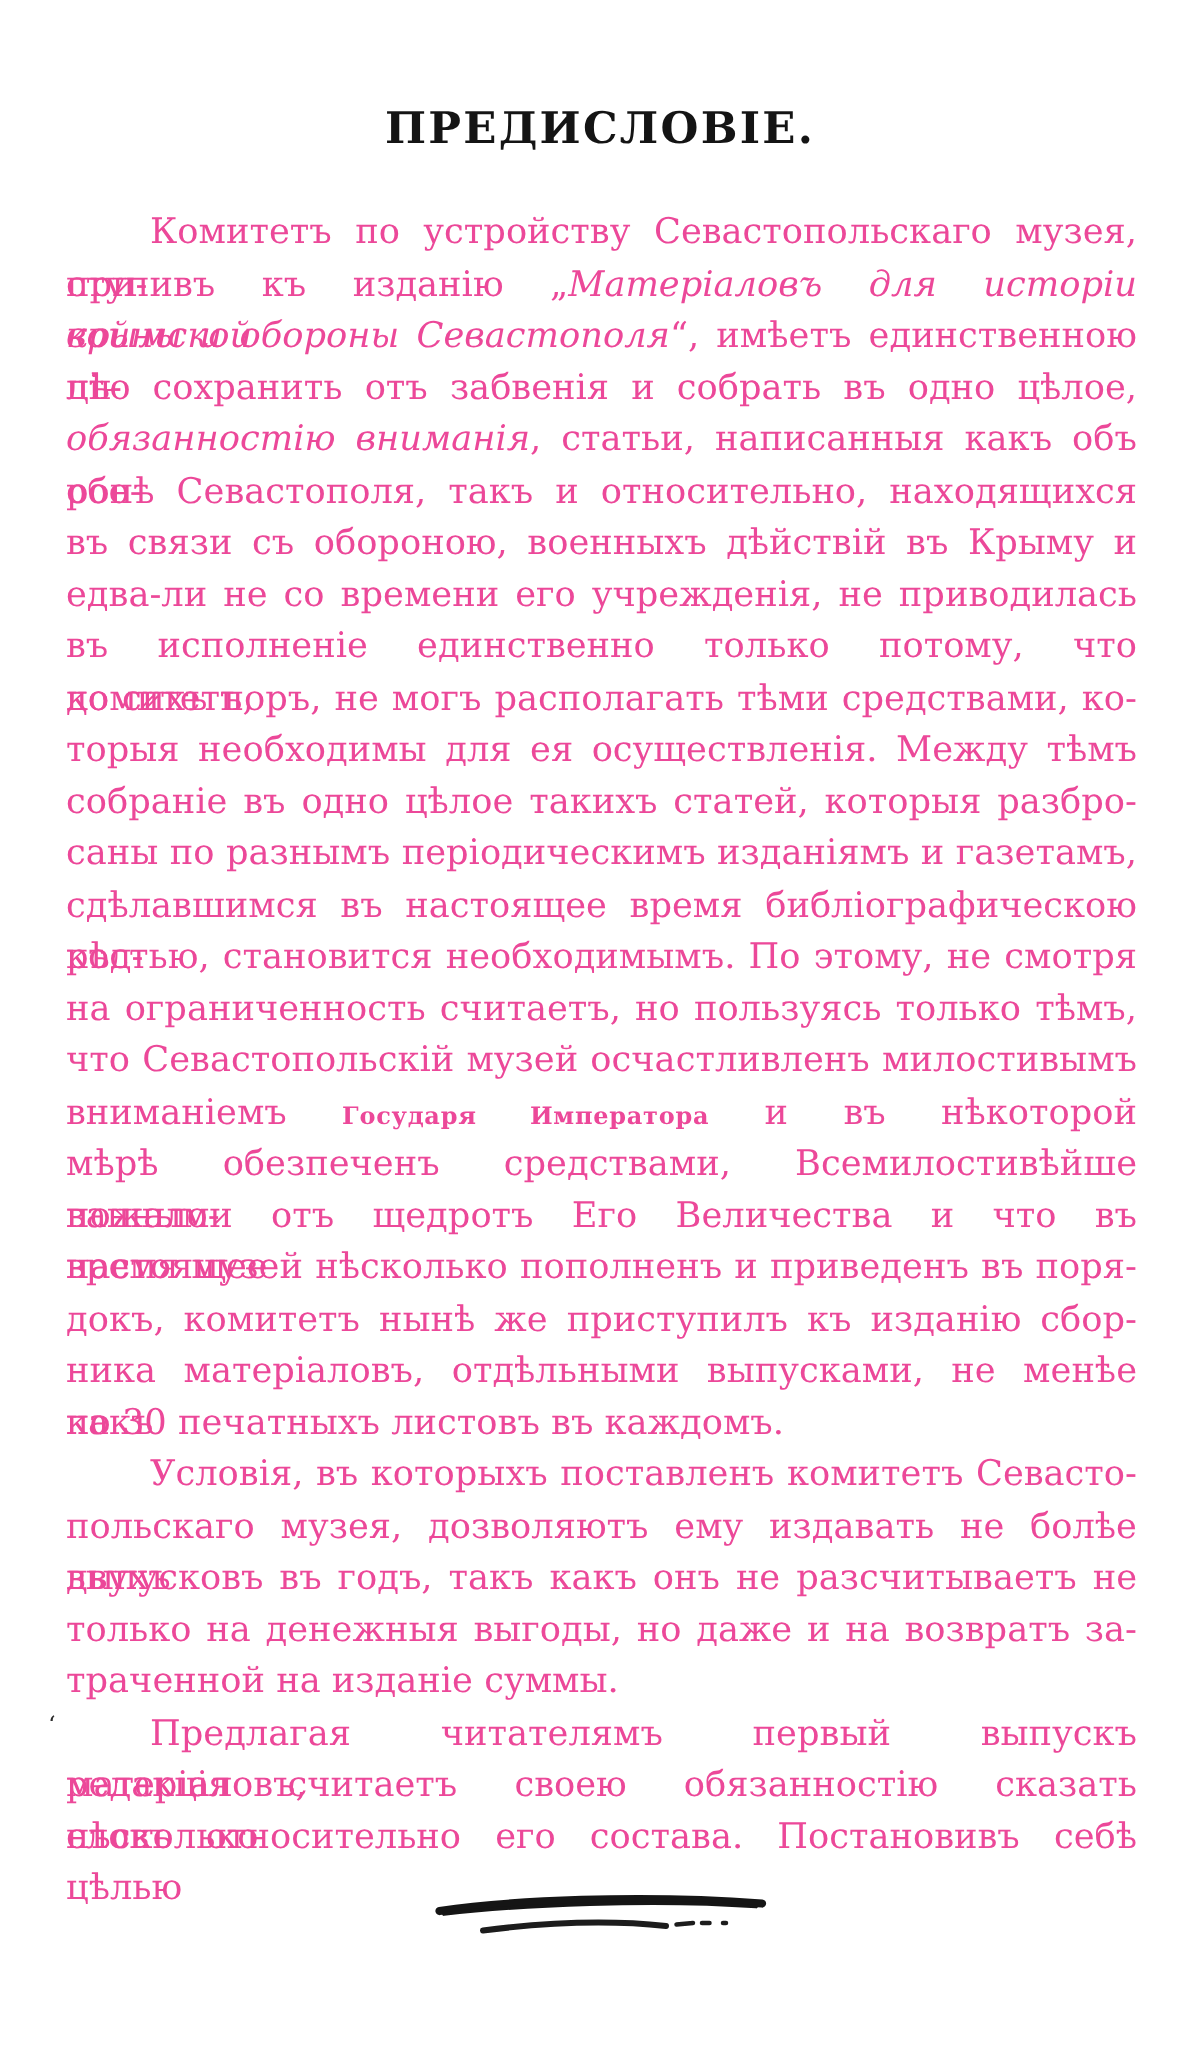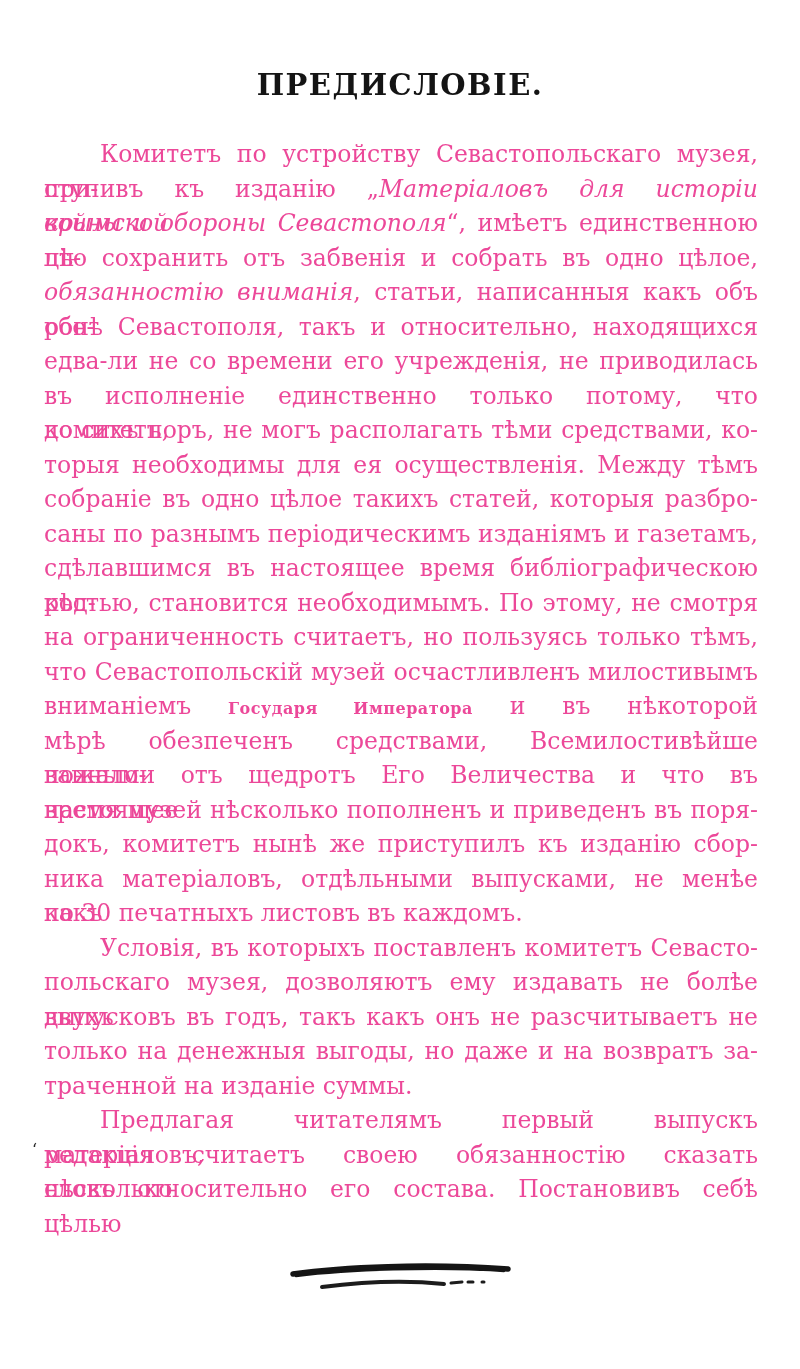--- a/index.html
+++ b/index.html
@@ -65,20 +65,21 @@
   <h1 class="title">ПРЕДИСЛОВІЕ.</h1>
 
   <div class="text-block" style="color: #ec4899;">
       <div class="paragraph">
         <div class="line indent"><span>Комитетъ по устройству Севастопольскаго музея, при-</span></div>
         <div class="line"><span>ступивъ къ изданію  „</span><span class="it">Матеріаловъ для исторіи крымской</span></div>
         <div class="line"><span class="it">войны и обороны Севастополя</span><span>“, имѣетъ единственною цѣ-</span></div>
         <div class="line"><span>лію сохранить отъ забвенія и собрать въ одно цѣлое,</span></div>
         <div class="line"><span class="it">обязанностію вниманія</span><span>, статьи, написанныя какъ объ обо-</span></div>
         <div class="line"><span>ронѣ Севастополя, такъ и относительно, находящихся</span></div>
+        <div class="line"><span>въ связи съ обороною, военныхъ дѣйствій въ Крыму и</span></div>
         <div class="line"><span>едва-ли не со времени его учрежденія, не приводилась</span></div>
         <div class="line"><span>въ исполненіе единственно только потому, что комитетъ,</span></div>
         <div class="line"><span>до сихъ поръ, не могъ располагать тѣми средствами, ко-</span></div>
         <div class="line"><span>торыя необходимы для ея осуществленія. Между тѣмъ</span></div>
         <div class="line"><span>собраніе въ одно цѣлое такихъ статей, которыя разбро-</span></div>
         <div class="line"><span>саны по разнымъ періодическимъ изданіямъ и газетамъ,</span></div>
         <div class="line"><span>сдѣлавшимся въ настоящее время библіографическою рѣд-</span></div>
         <div class="line"><span>костью, становится необходимымъ. По этому, не смотря</span></div>
         <div class="line"><span>на ограниченность считаетъ, но пользуясь только тѣмъ,</span></div>
         <div class="line"><span>что Севастопольскій музей осчастливленъ милостивымъ</span></div>

